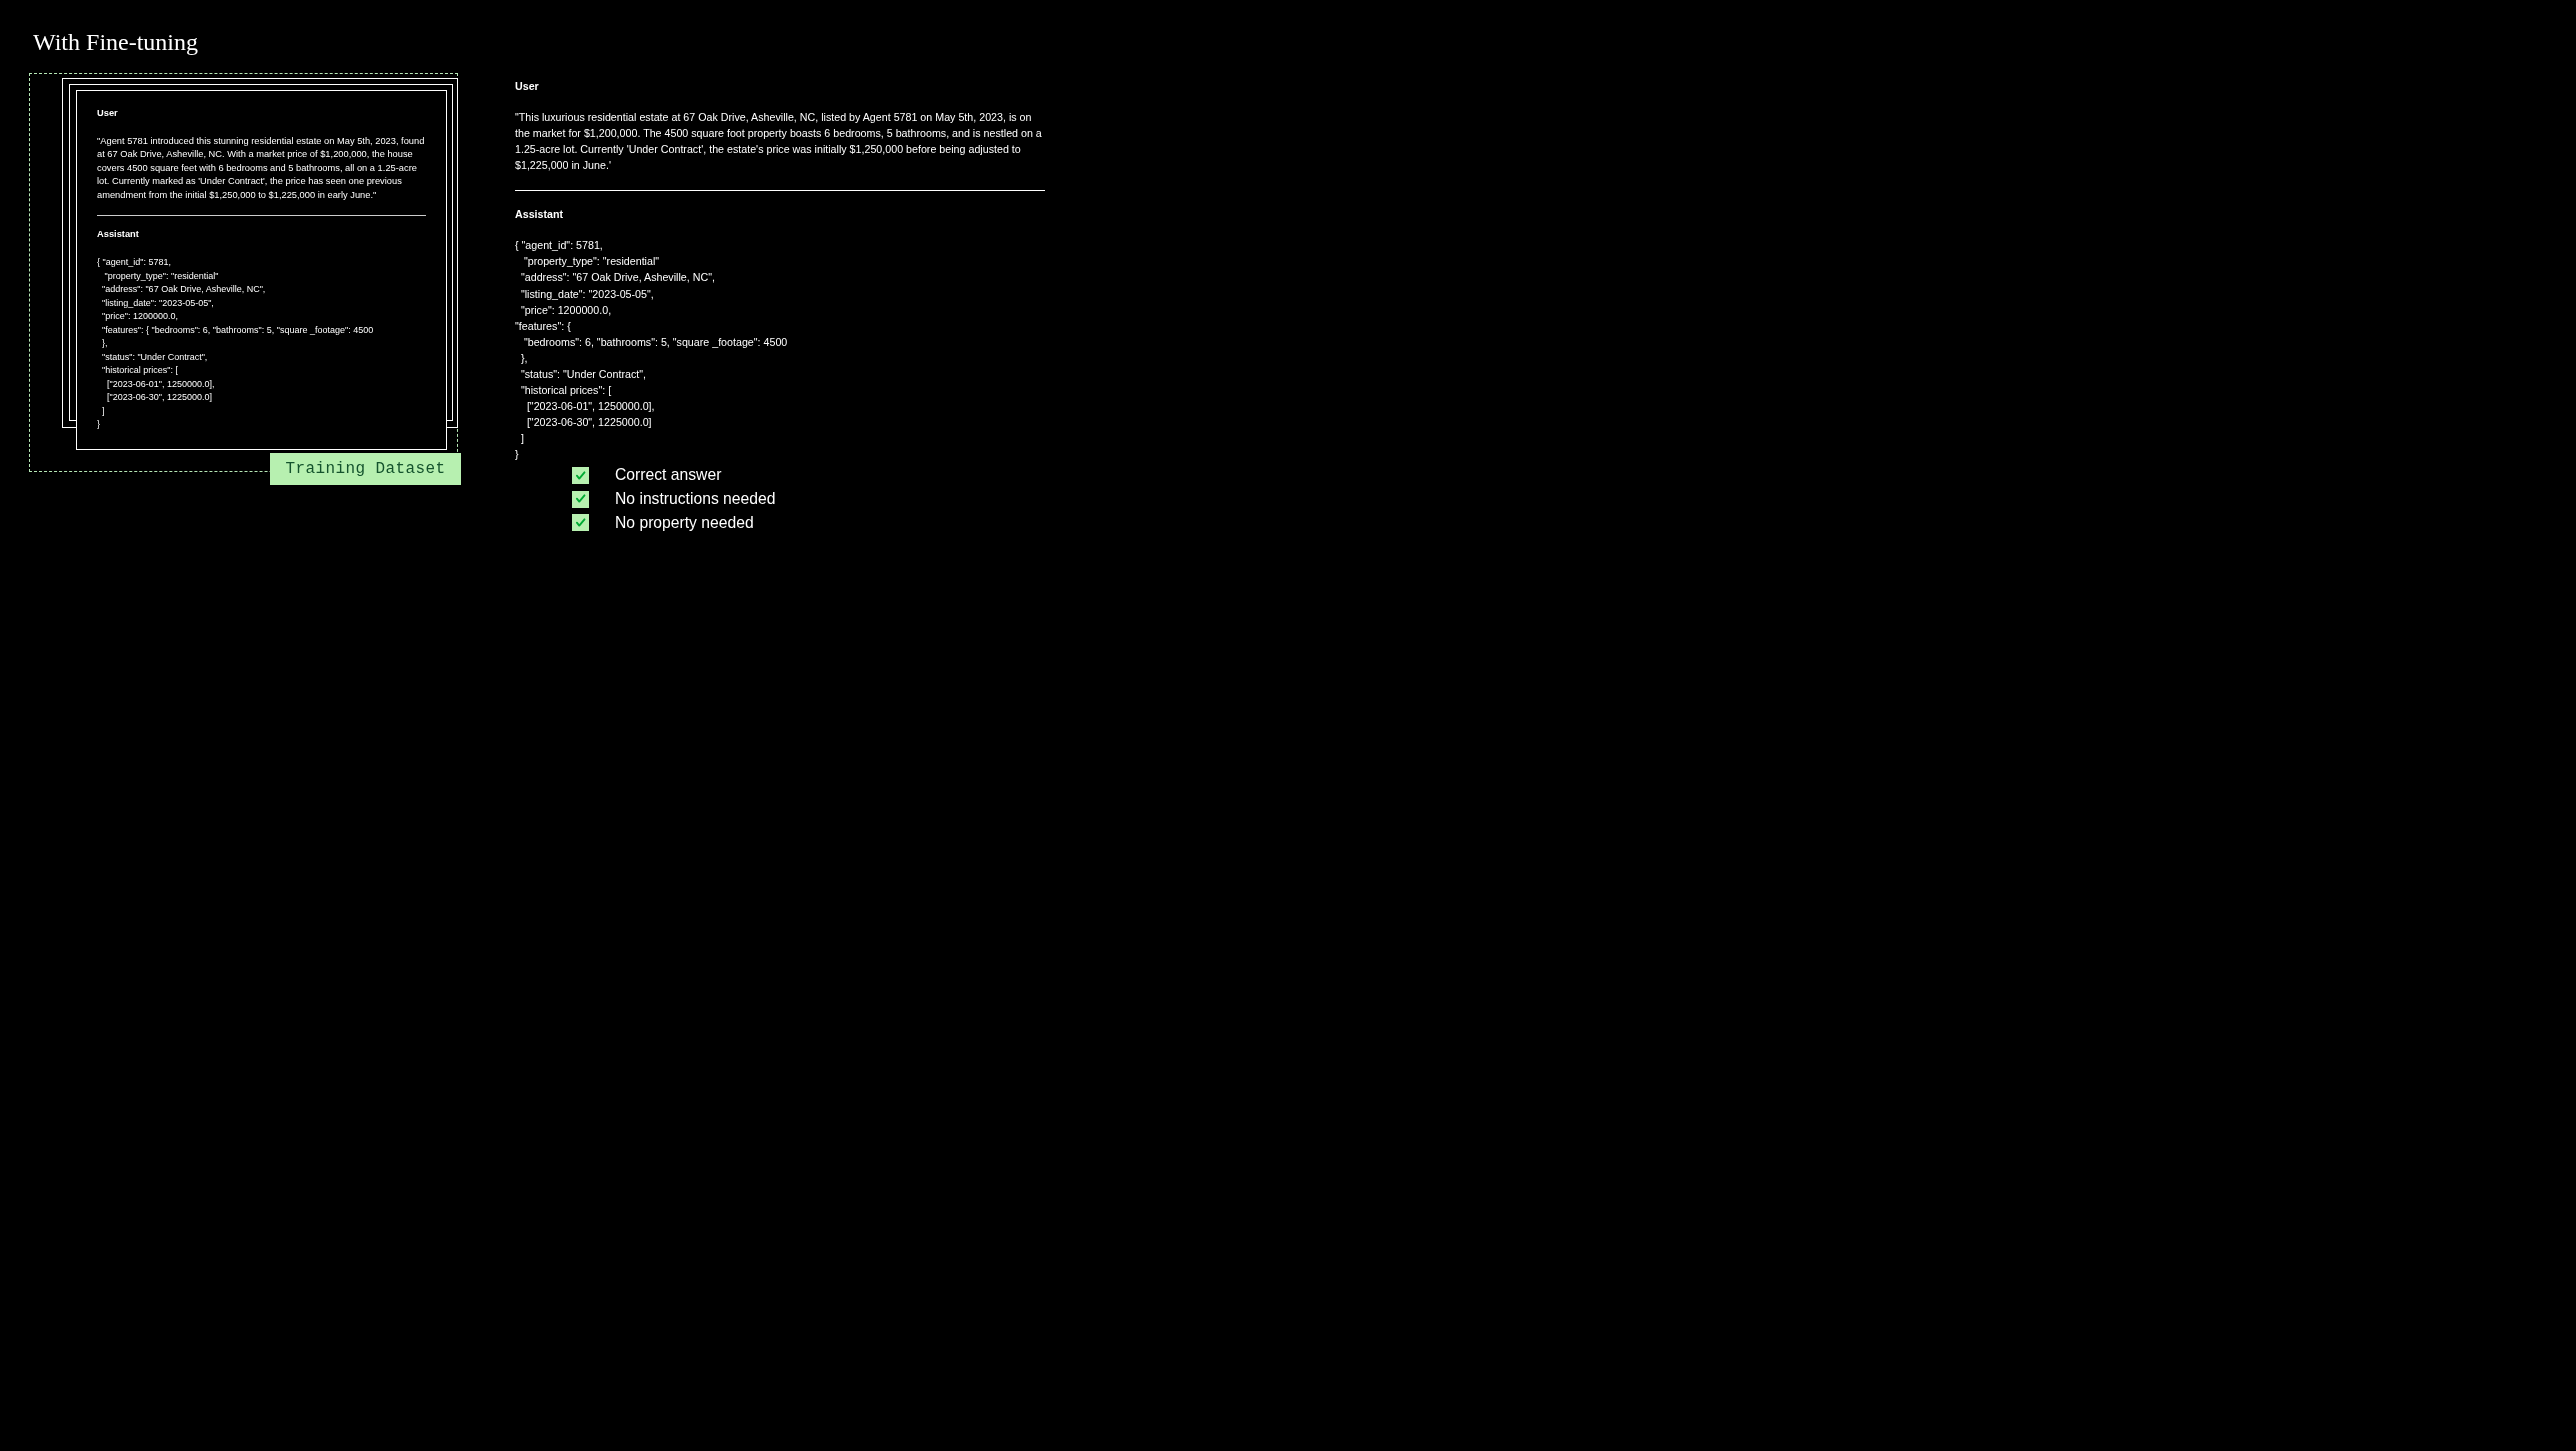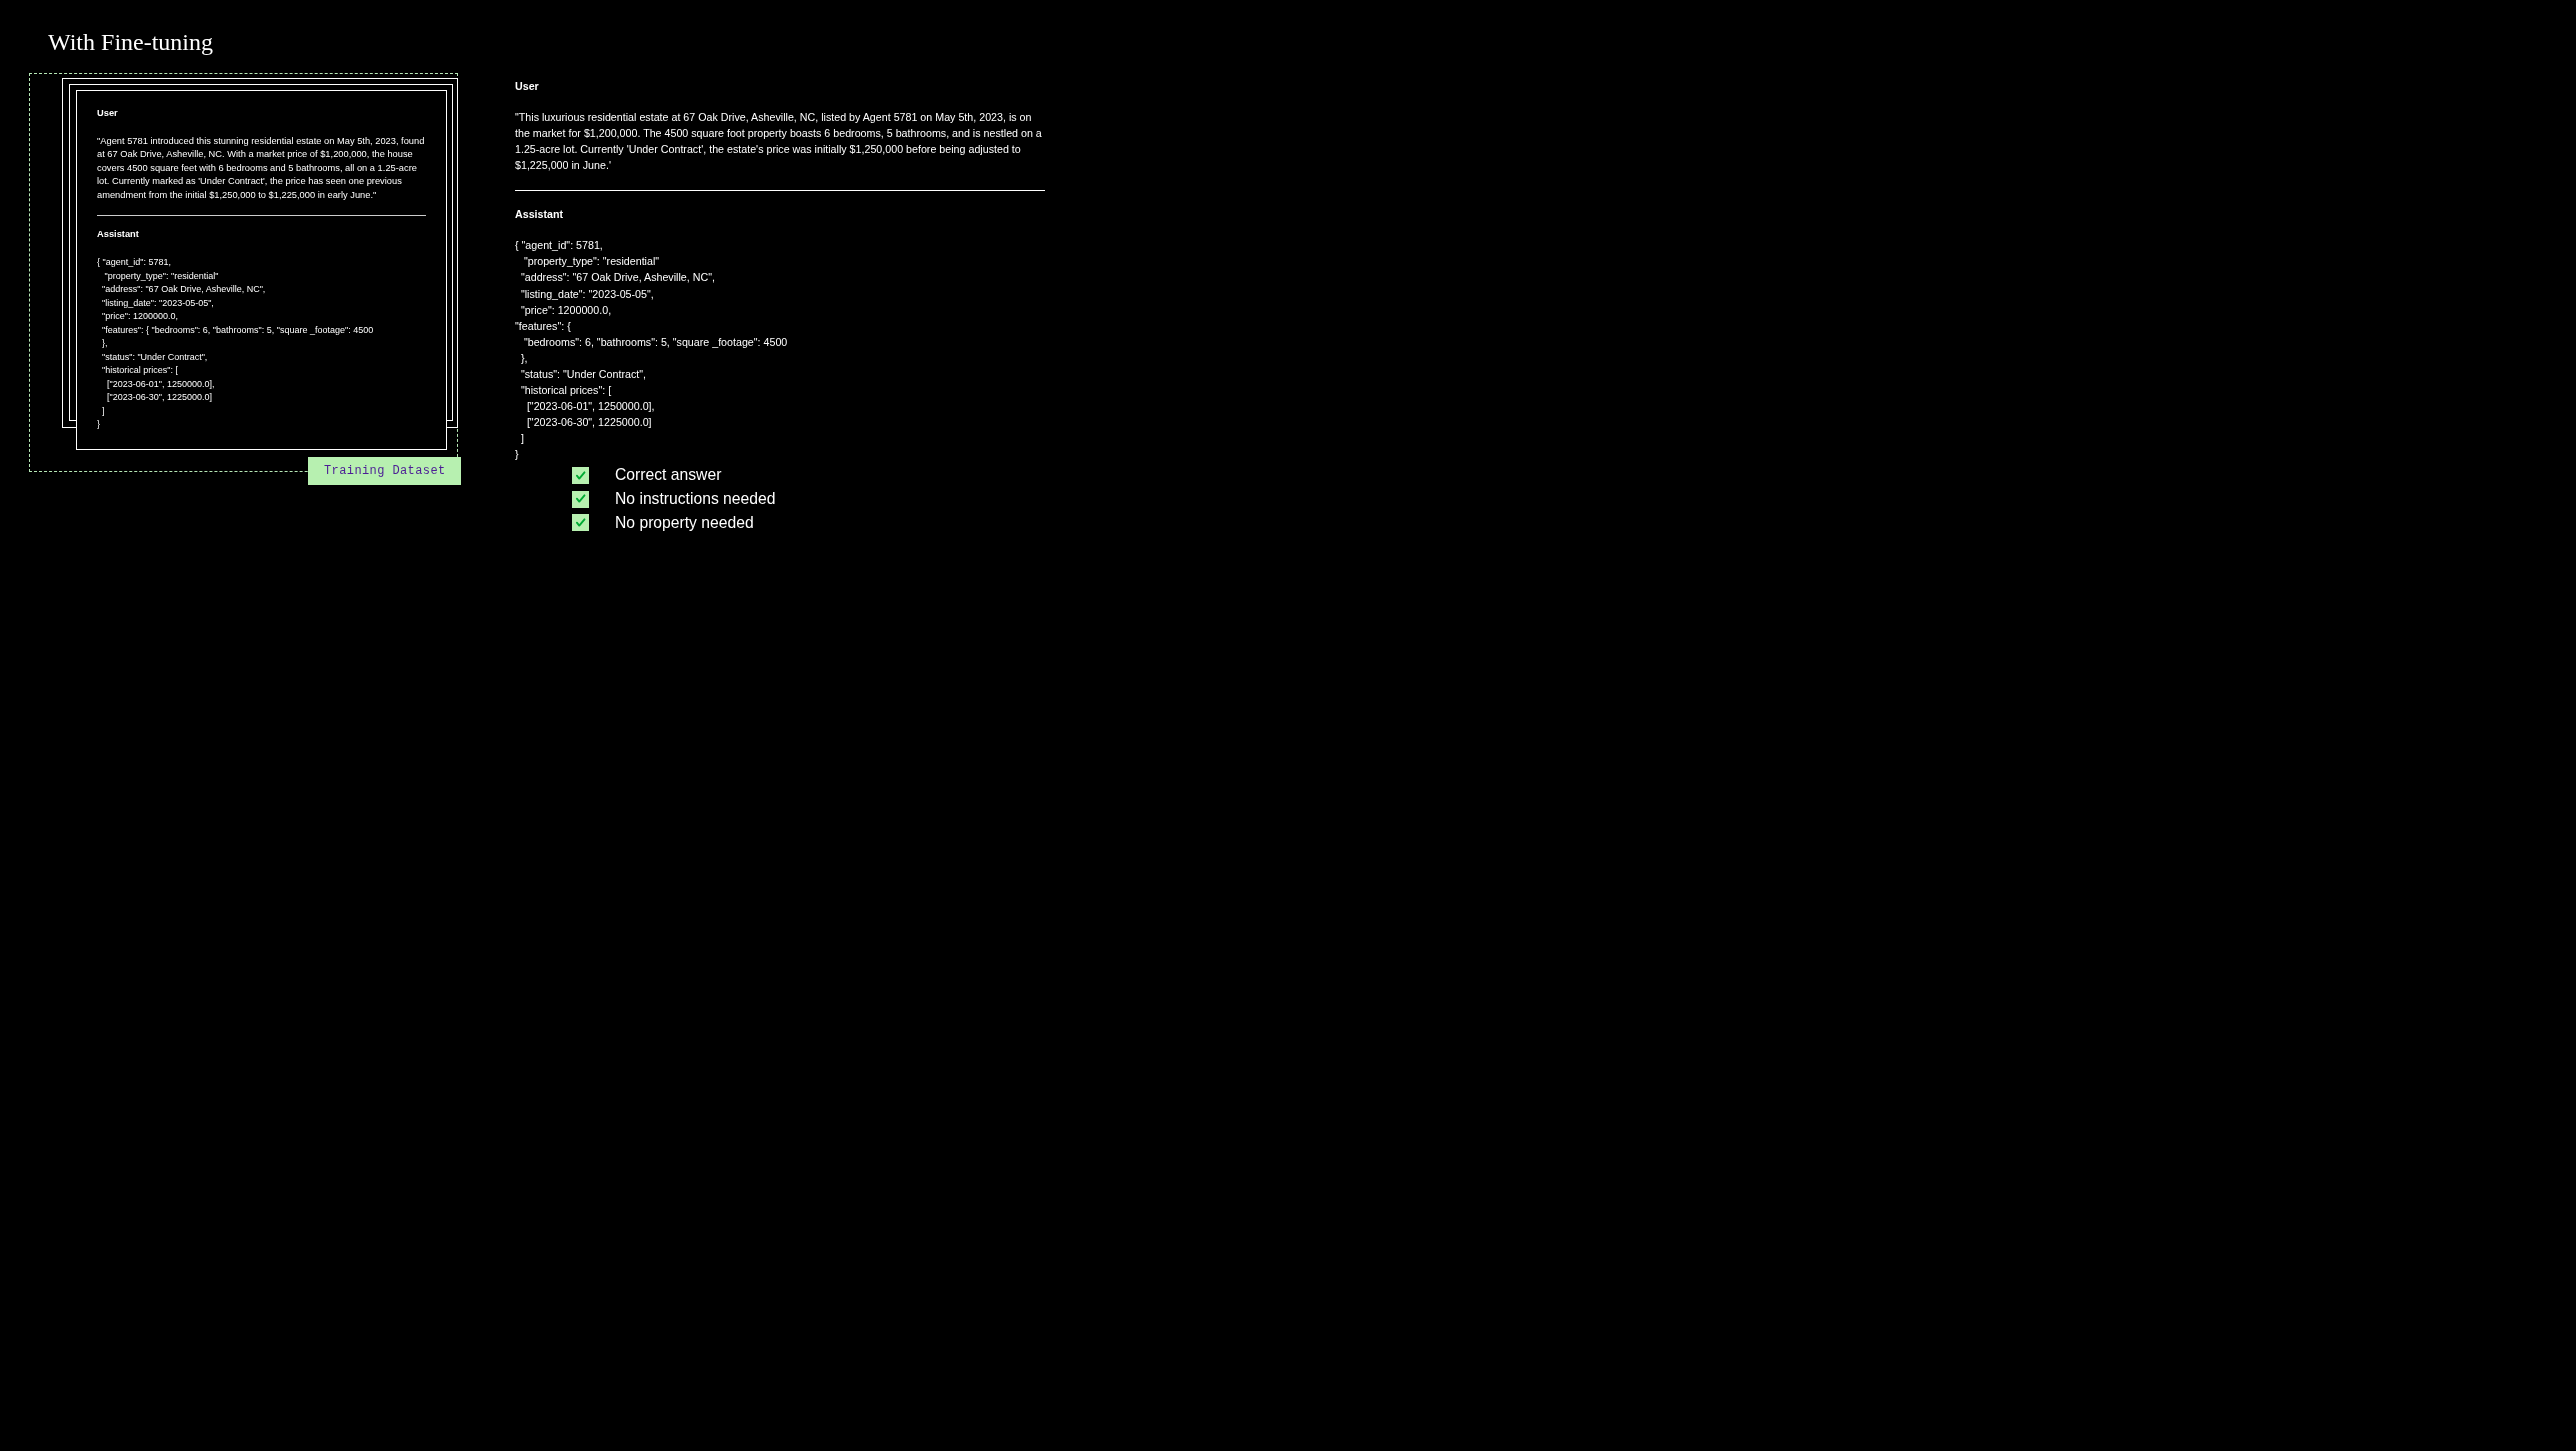--- a/index.html
+++ b/index.html
@@ -8,21 +8,21 @@
     background: #000;
     color: #fff;
     font-family: -apple-system, BlinkMacSystemFont, "Segoe UI", Arial, sans-serif;
     padding: 29px 29px 29px 29px;
   }
   .title {
     font-family: Georgia, "Times New Roman", serif;
     font-size: 24px;
     font-weight: 400;
     margin-bottom: 17px;
-    margin-left: 19px;
+    margin-left: 4px;
   }
   .layout {
     display: flex;
     gap: 57px;
     align-items: flex-start;
   }
   .left-col {
     position: relative;
     width: 429px;
   }
@@ -85,23 +85,23 @@
   .hr {
     border: none;
     border-top: 0.7px solid #ccc;
     margin: 13px 0 13px 0;
   }
   .dataset-label {
     position: absolute;
     right: -4.3px;
     bottom: -14.3px;
     background: #b7f0b0;
-    color: #4c1d95;
+    color: #14532d;
     font-family: "Courier New", monospace;
-    font-size: 12px;
+    font-size: 16px;
     padding: 7.2px 15.7px;
     letter-spacing: 0.4px;
   }
   .right-col {
     flex: 1;
     padding-top: 7.2px;
     max-width: 530px;
   }
   .right-col .role {
     font-size: 10.7px;

